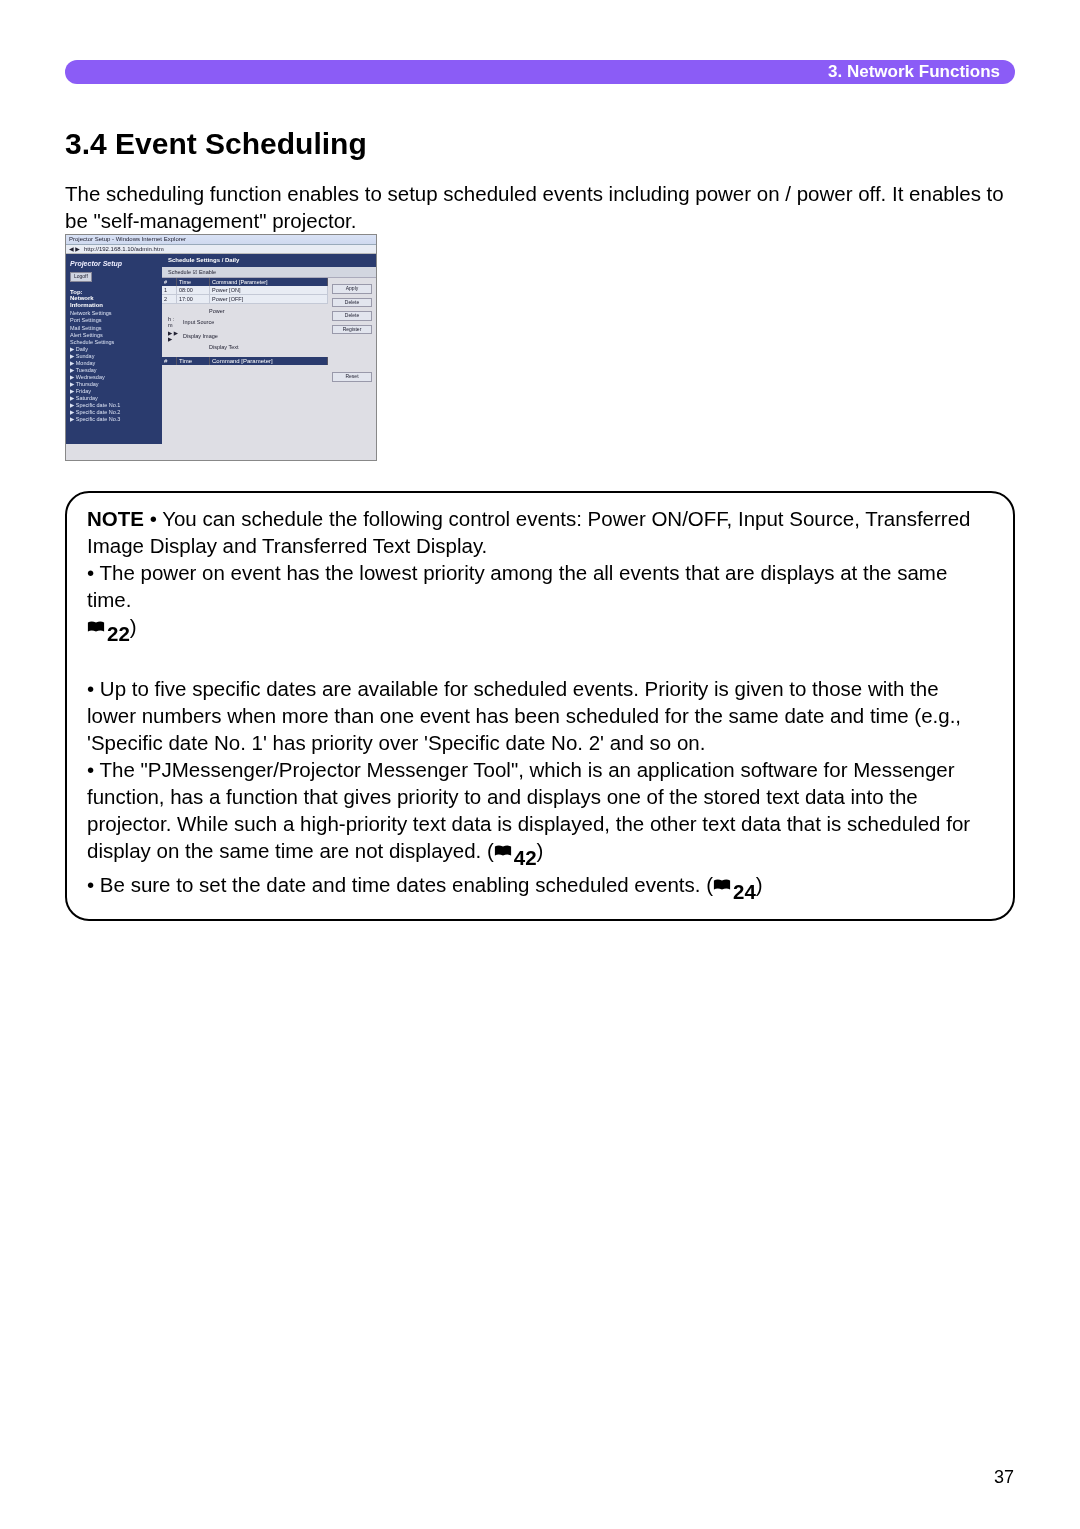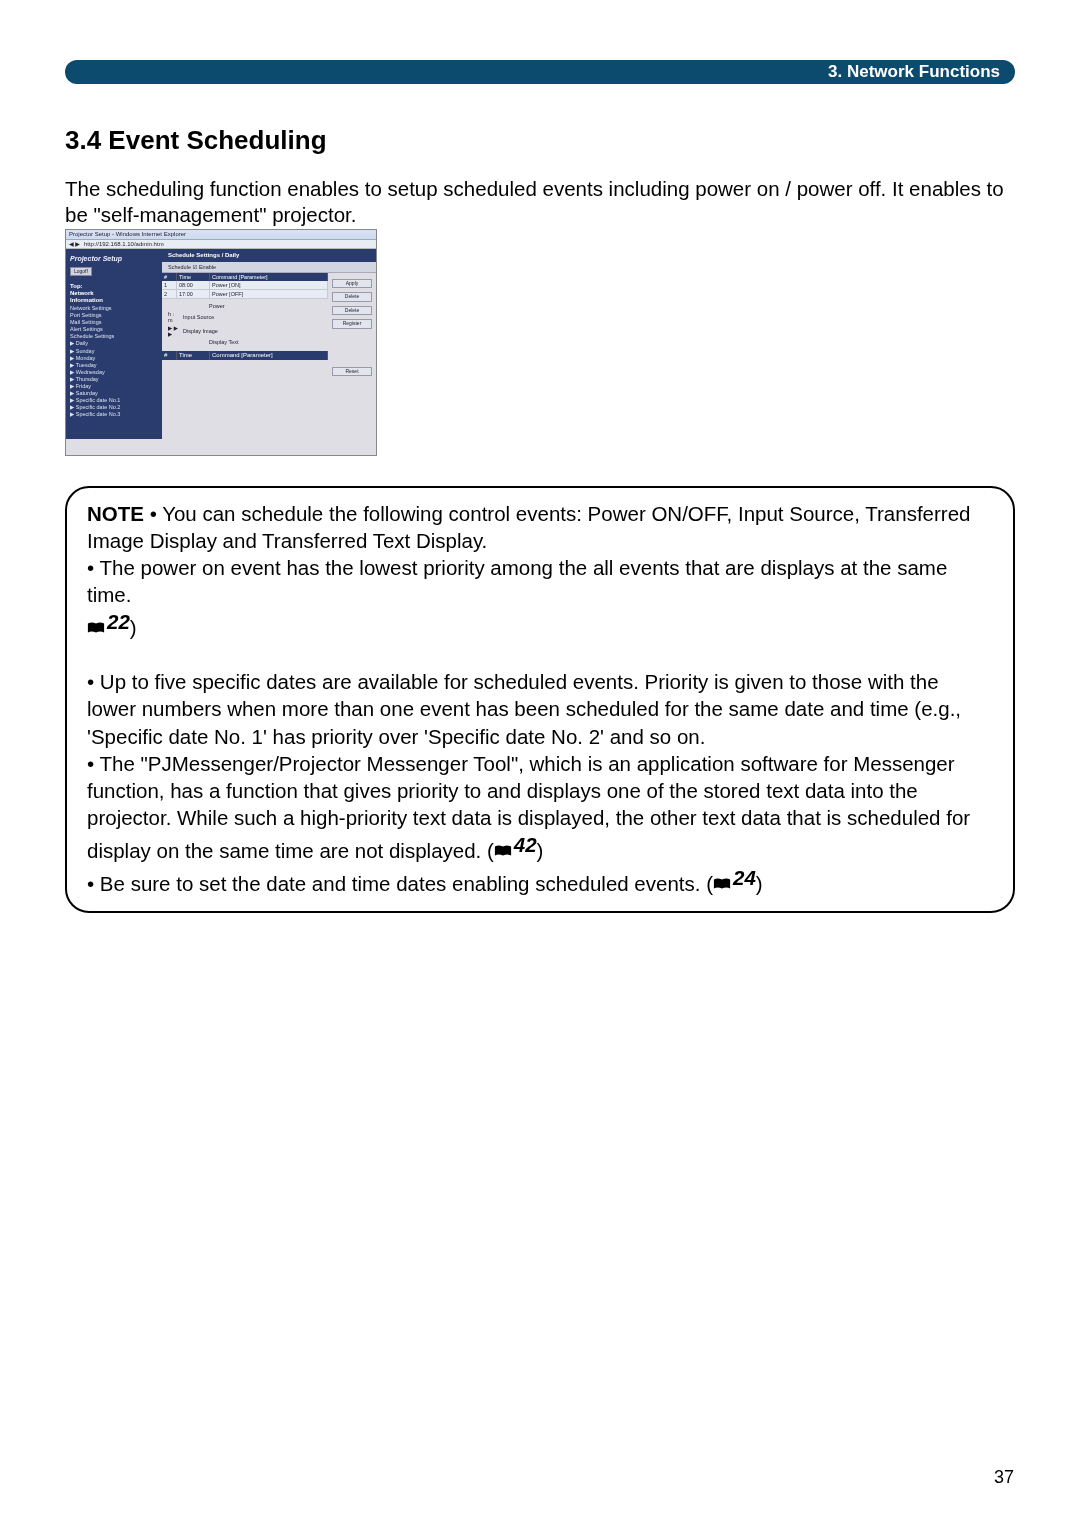--- a/index.html
+++ b/index.html
@@ -1,19 +1,19 @@
 <!DOCTYPE html>
 <html><head>
 <meta charset="utf-8">
 <style>
 body{margin:0;background:#fff;font-family:Arial,Helvetica,sans-serif;color:#000;font-size:20px;line-height:1.3}
 .page{width:1080px;min-height:1529px;padding:60px 65px 50px;box-sizing:border-box;position:relative}
-.hdr-bar{background:#0c4a6e;border-radius:12px;height:24px;display:flex;justify-content:flex-end;align-items:center;padding:0 15px;margin-bottom:40px}
+.hdr-bar{background:#8b5cf6;border-radius:12px;height:24px;display:flex;justify-content:flex-end;align-items:center;padding:0 15px;margin-bottom:40px}
 .hdr-bar span{color:#fff;font-weight:bold;font-size:17px}
-h1{font-family:Arial,Helvetica,sans-serif;font-weight:900;font-size:26px;margin:0 0 18px}
+h1{font-family:Arial,Helvetica,sans-serif;font-weight:900;font-size:30px;margin:0 0 18px}
 .intro{font-size:20.5px}
 .shot{width:310px;height:225px;border:1px solid #888;background:#dedee4;font-size:6px;line-height:1.1;color:#223;overflow:hidden;margin-bottom:30px}
 .shot-top{background:linear-gradient(#d9e2f5,#cfd9ef);border-bottom:1px solid #9ab;padding:1px 3px}
 .shot-tool{background:#e8ecf4;border-bottom:1px solid #bbb;padding:1px 3px;display:flex;gap:4px}
 .shot-body{display:flex;height:190px}
 .shot-side{width:88px;background:#2a3b6e;color:#fff;padding:6px 4px;font-size:5.5px}
 .shot-side .logo{font-weight:bold;font-style:italic;font-size:7px;color:#eef;margin-bottom:4px}
 .shot-side .btn{background:#cfd4e0;color:#223;border:1px solid #889;font-size:5px;padding:1px 3px;display:inline-block;margin-bottom:3px}
 .shot-side .hd{font-weight:bold;font-size:6px;margin:4px 0 2px;color:#fff}
 .shot-side .ln{margin:1px 0;color:#dbe2f3}
@@ -24,21 +24,21 @@
 .shot-row{display:flex;gap:3px;align-items:center}
 .shot-tbl{display:flex;flex-direction:column;font-size:5.5px}
 .shot-th{display:flex;background:#2a3b6e;color:#fff}
 .shot-th span{padding:1px 2px;border-right:1px solid #556}
 .shot-td{display:flex;background:#e8ecf4}
 .shot-td span{padding:1px 2px;border-right:1px solid #c4c9d6;border-bottom:1px solid #c4c9d6}
 .shot-btns{width:40px;display:flex;flex-direction:column;gap:4px;padding:6px 4px}
 .shot-btns .b{background:#e2e5ee;border:1px solid #99a;font-size:5px;text-align:center;padding:1px 0}
 .note{border:2.5px solid #000;border-radius:24px;padding:12px 20px 14px;font-size:20.5px;line-height:1.32}
 .note b{font-weight:900}
-.ref{display:inline-flex;align-items:flex-end;font-weight:bold;font-style:italic}
+.ref{display:inline-flex;align-items:flex-start;font-weight:bold;}
 .ref svg{width:18px;height:14px;margin-right:2px}
 .pg{position:absolute;bottom:40px;right:66px;font-size:18px}
 </style>
 </head>
 <body>
 
 <div class="page">
   <div class="hdr-bar">
       <span>3. Network Functions</span>
     </div>

